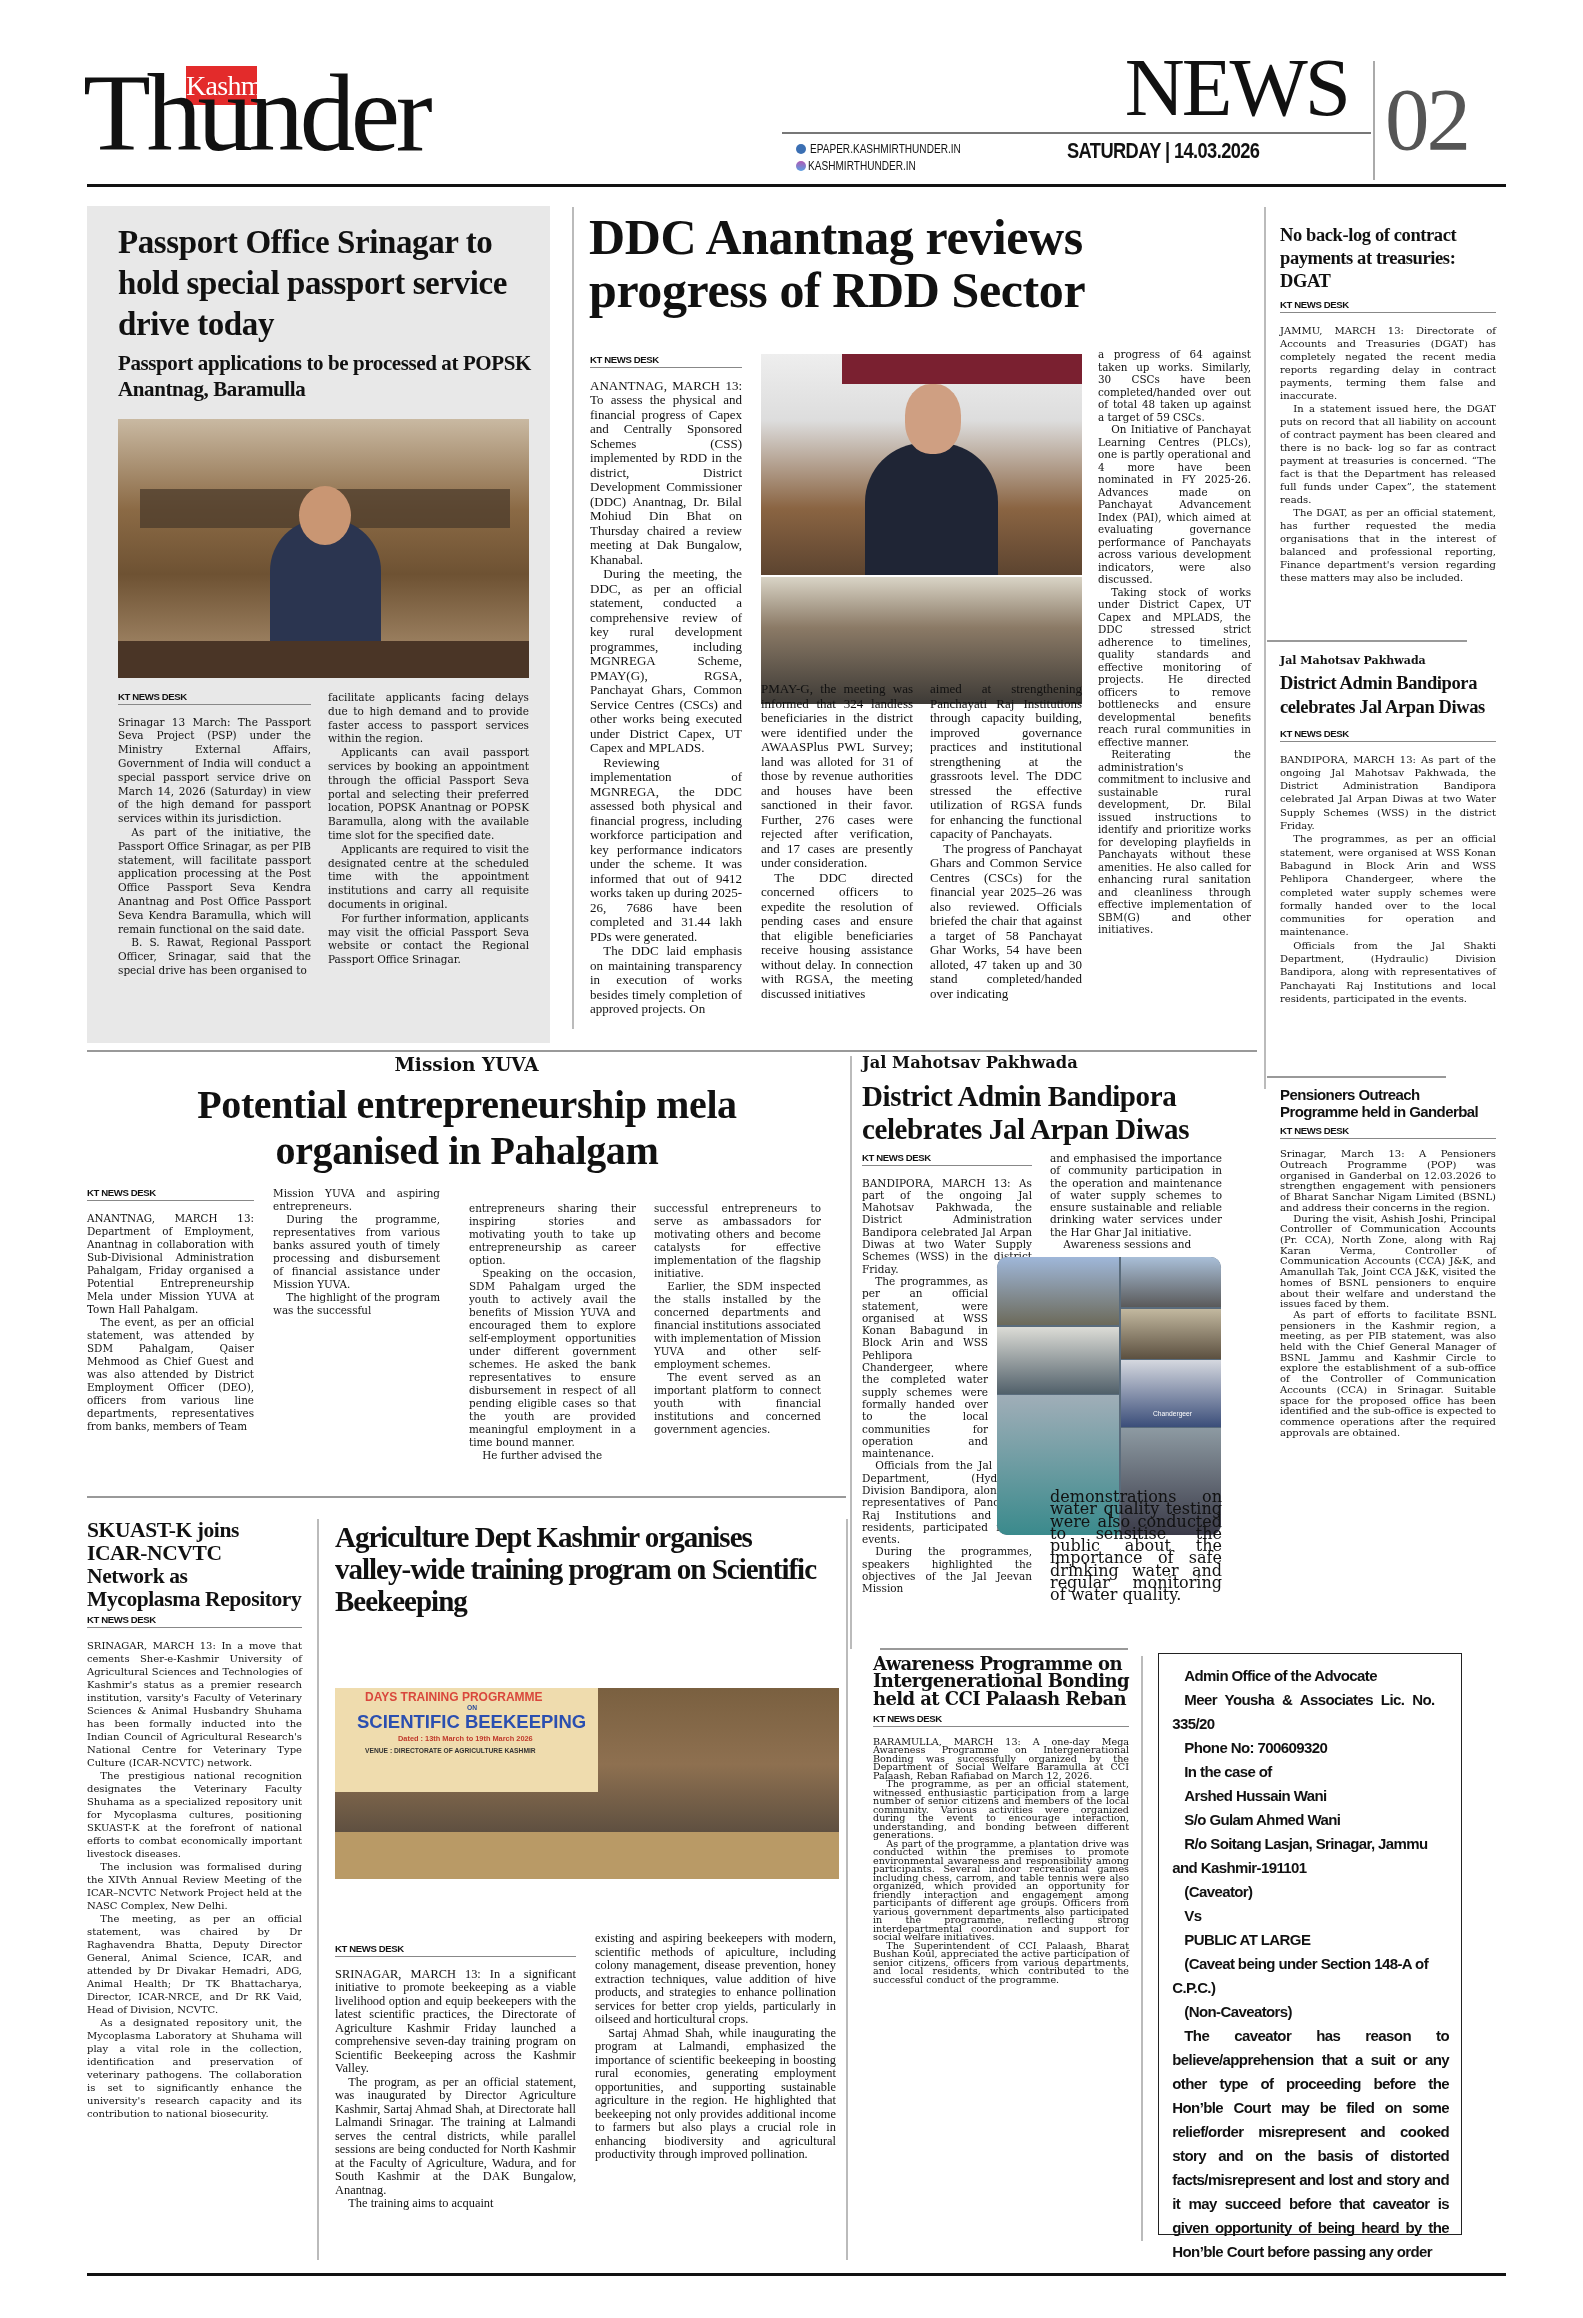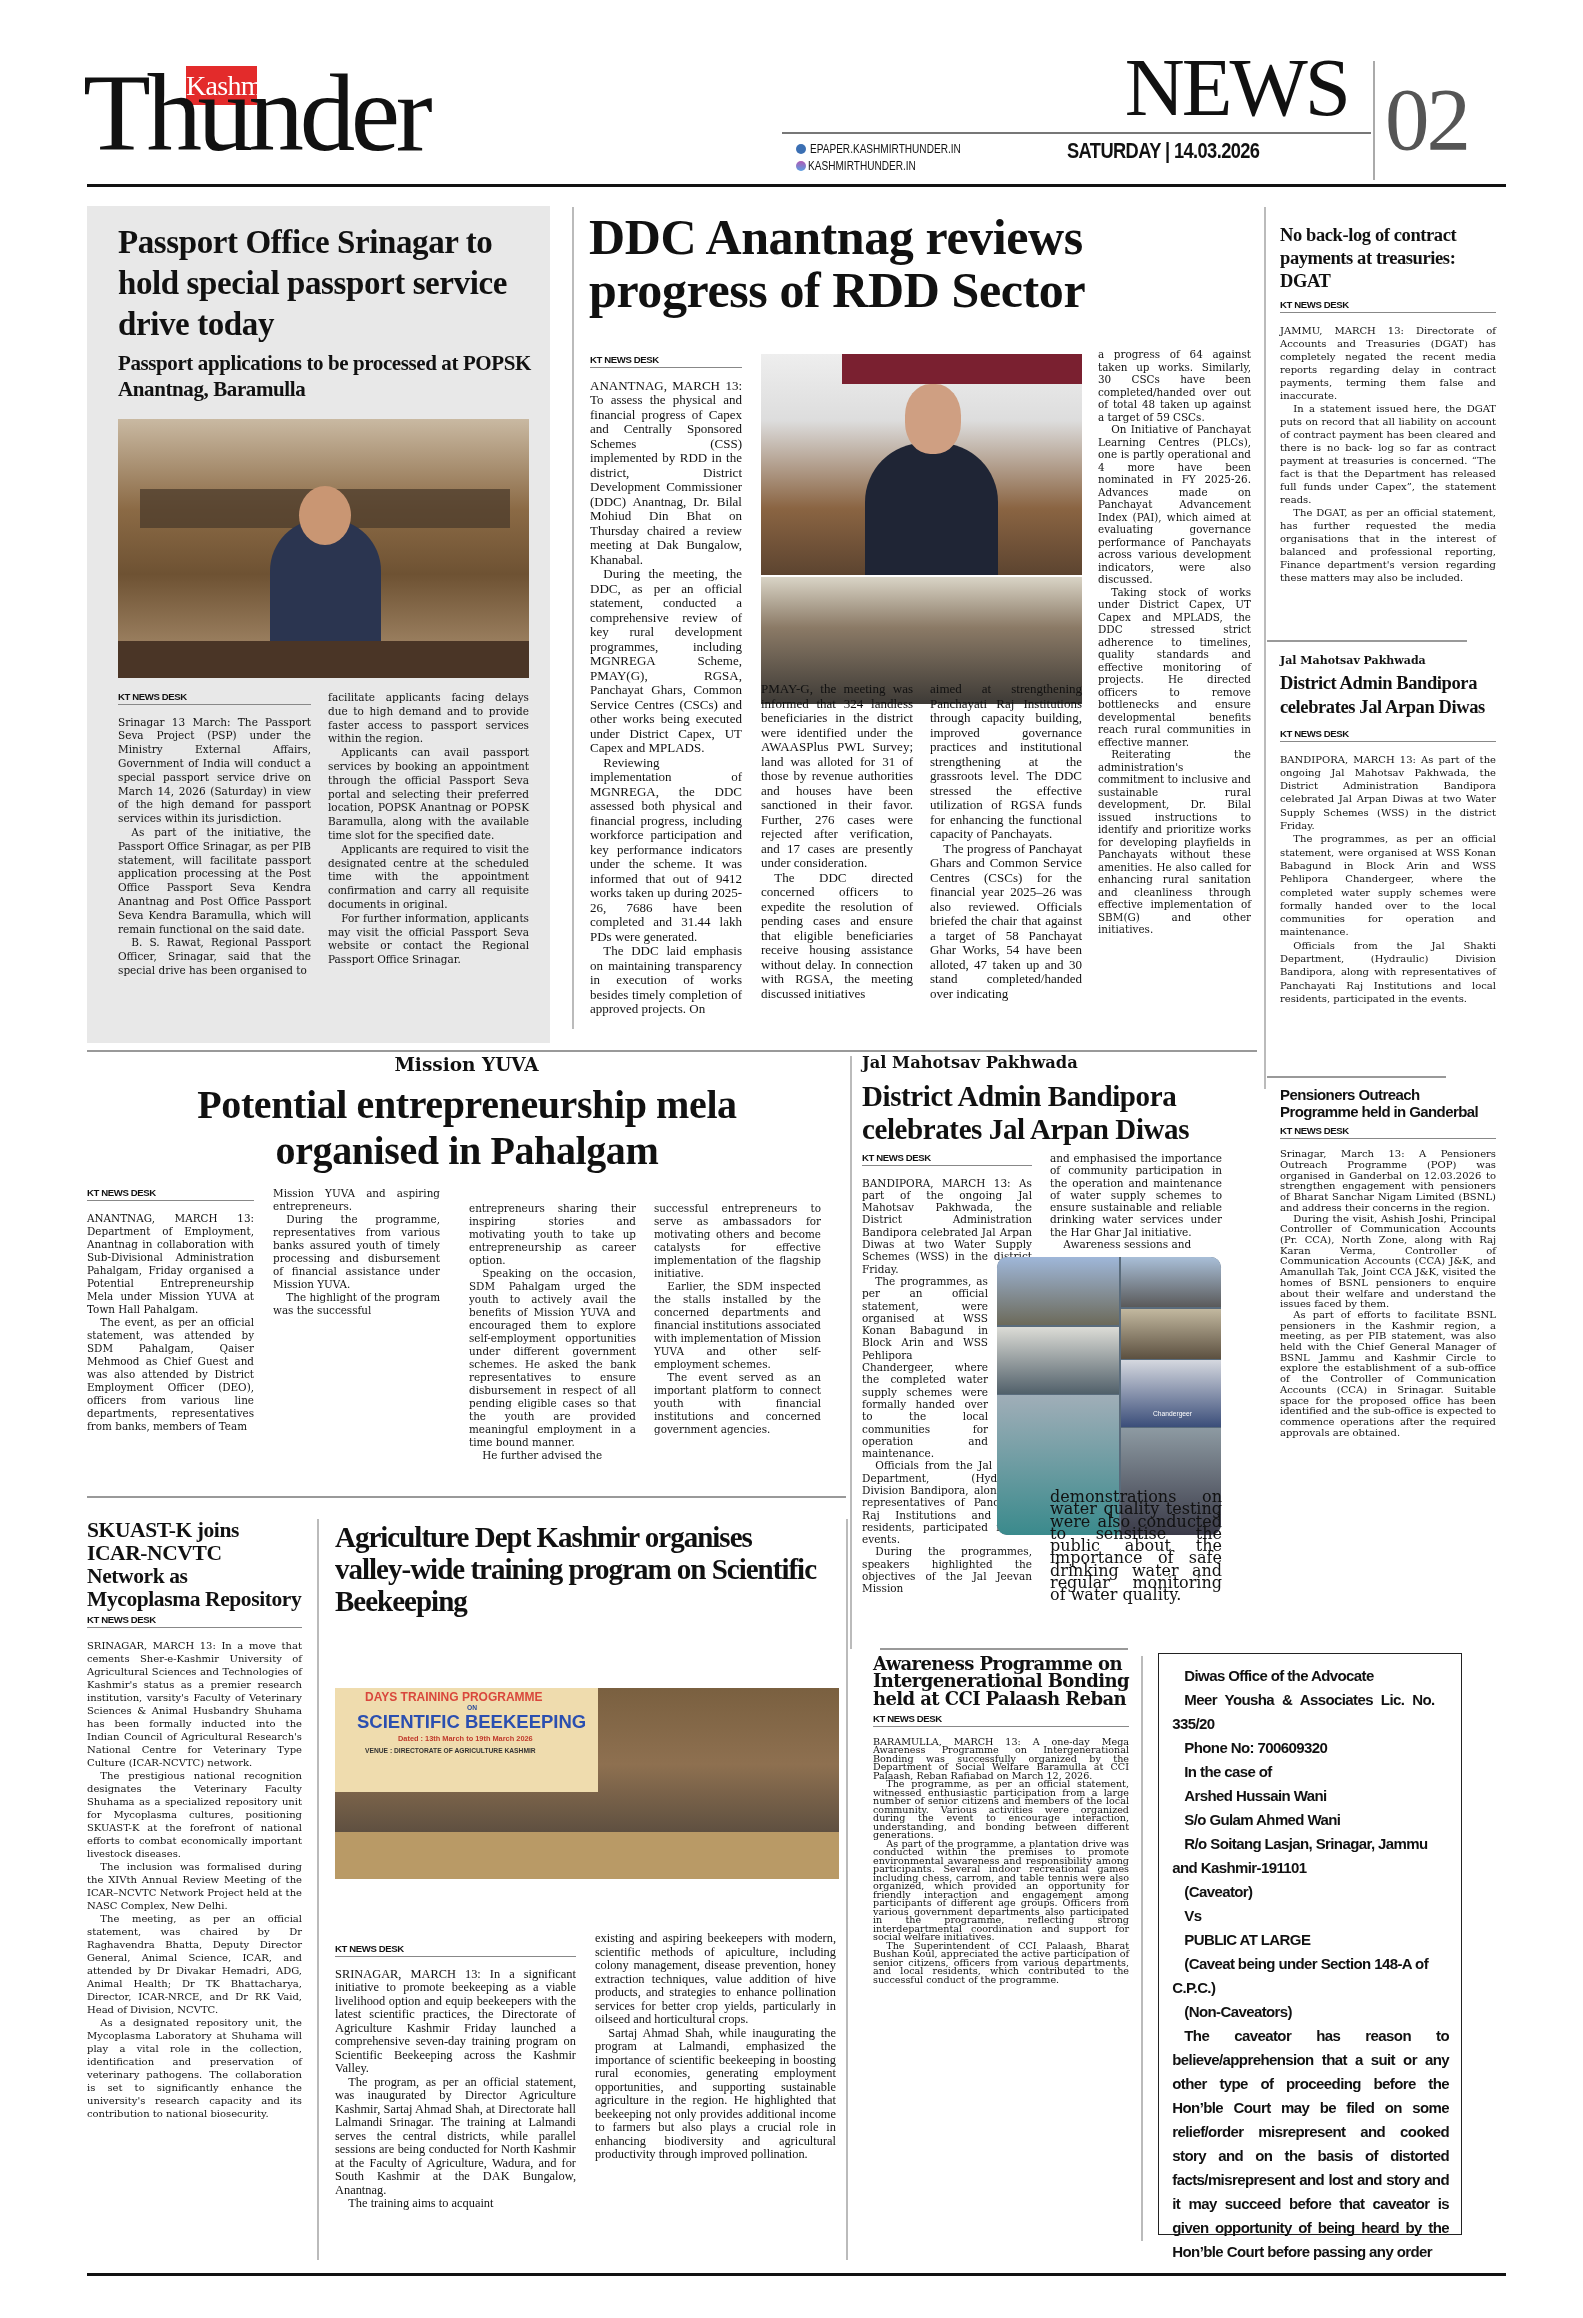--- a/index.html
+++ b/index.html
@@ -56,21 +56,21 @@
     <div class="byline">KT NEWS DESK</div>
     <div class="body-text">
       <p>Srinagar 13 March: The Passport Seva Project (PSP) under the Ministry External Affairs, Government of India will conduct a special passport service drive on March 14, 2026 (Saturday) in view of the high demand for passport services within its jurisdiction.</p>
       <p>As part of the initiative, the Passport Office Srinagar, as per PIB statement, will facilitate passport application processing at the Post Office Passport Seva Kendra Anantnag and Post Office Passport Seva Kendra Baramulla, which will remain functional on the said date.</p>
       <p>B. S. Rawat, Regional Passport Officer, Srinagar, said that the special drive has been organised to</p>
     </div>
   </div>
   <div class="abs body-text" style="left:241px;top:485px;width:201px;">
     <p>facilitate applicants facing delays due to high demand and to provide faster access to passport services within the region.</p>
     <p>Applicants can avail passport services by booking an appointment through the official Passport Seva portal and selecting their preferred location, POPSK Anantnag or POPSK Baramulla, along with the available time slot for the specified date.</p>
-    <p>Applicants are required to visit the designated centre at the scheduled time with the appointment confirmation and carry all requisite documents in original.</p>
+    <p>Applicants are required to visit the designated centre at the scheduled time with the appointment institutions and carry all requisite documents in original.</p>
     <p>For further information, applicants may visit the official Passport Seva website or contact the Regional Passport Office Srinagar.</p>
   </div>
 </div>
 
 <div>
   <div class="rule-v" style="left:572px;top:207px;height:822px;"></div>
   <div class="abs head-serif" style="left:589px;top:211px;width:637px;font-size:50px;line-height:53px;">DDC Anantnag reviews progress of RDD Sector</div>
   <div class="abs" style="left:590px;top:354px;width:152px;">
     <div class="byline">KT NEWS DESK</div>
     <div class="cond">
@@ -242,21 +242,21 @@
   <div class="byline">KT NEWS DESK</div>
   <div class="body-text" style="font-size:9.6px;line-height:8.5px;">
     <p>BARAMULLA, MARCH 13: A one-day Mega Awareness Programme on Intergenerational Bonding was successfully organized by the Department of Social Welfare Baramulla at CCI Palaash, Reban Rafiabad on March 12, 2026.</p>
     <p>The programme, as per an official statement, witnessed enthusiastic participation from a large number of senior citizens and members of the local community. Various activities were organized during the event to encourage interaction, understanding, and bonding between different generations.</p>
     <p>As part of the programme, a plantation drive was conducted within the premises to promote environmental awareness and responsibility among participants. Several indoor recreational games including chess, carrom, and table tennis were also organized, which provided an opportunity for friendly interaction and engagement among participants of different age groups. Officers from various government departments also participated in the programme, reflecting strong interdepartmental coordination and support for social welfare initiatives.</p>
     <p>The Superintendent of CCI Palaash, Bharat Bushan Koul, appreciated the active participation of senior citizens, officers from various departments, and local residents, which contributed to the successful conduct of the programme.</p>
   </div>
 </div>
 
 <div class="abs" style="left:1158px;top:1653px;width:304px;height:582px;border:1.5px solid #222;box-sizing:border-box;padding:10.4px 12px 7.4px 13.3px;font-family:'Liberation Sans',sans-serif;font-weight:bold;font-size:15px;line-height:24px;letter-spacing:-0.6px;">
-  <div style="text-indent:12px;">Diwas Office of the Advocate</div>
+  <div style="text-indent:12px;">Admin Office of the Advocate</div>
   <div style="text-indent:12px;word-spacing:4.4px;">Meer Yousha &amp; Associates Lic. No. 335/20</div>
   <div style="text-indent:12px;">Phone No: 700609320</div>
   <div style="text-indent:12px;">In the case of</div>
   <div style="text-indent:12px;">Arshed Hussain Wani</div>
   <div style="text-indent:12px;">S/o Gulam Ahmed Wani</div>
   <div style="text-indent:12px;">R/o Soitang Lasjan, Srinagar, Jammu and Kashmir-191101</div>
   <div style="text-indent:12px;">(Caveator)</div>
   <div style="text-indent:12px;">Vs</div>
   <div style="text-indent:12px;">PUBLIC AT LARGE</div>
   <div style="text-indent:12px;">(Caveat being under Section 148-A of C.P.C.)</div>

